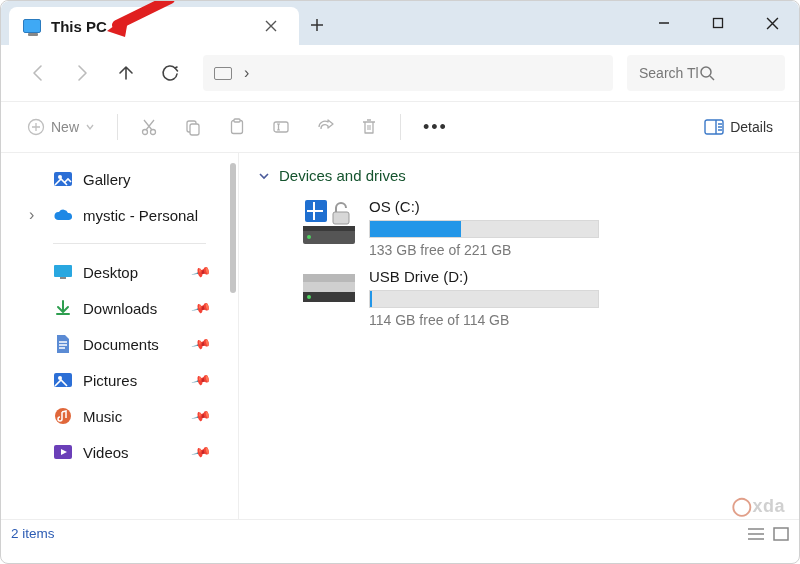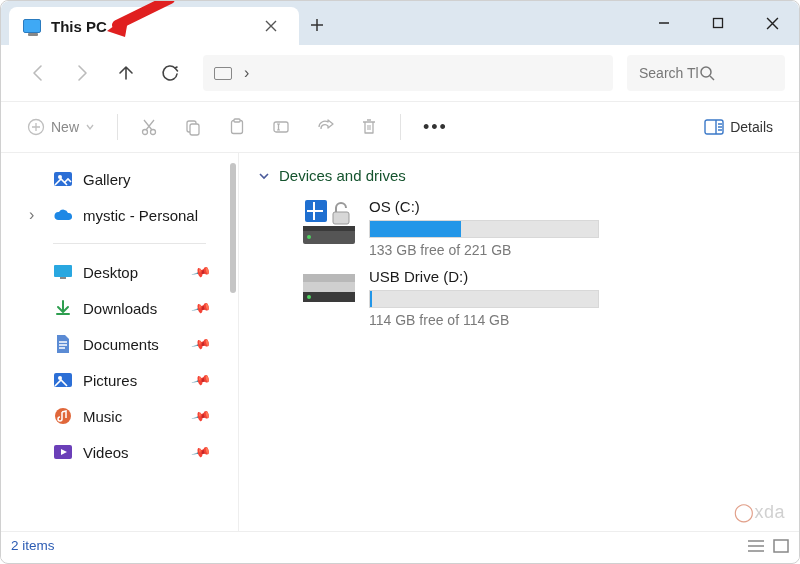--- a/index.html
+++ b/index.html
@@ -245,41 +245,41 @@
   }
   .drive-fill {
     position: absolute; left: 0; top: 0; bottom: 0;
     background: #2296e8;
   }
   .drive-info { color: #7a7a7a; font-size: 14px; }
 
   
   .statusbar {
     position: absolute;
-    bottom: 4px; left: 0; right: 0;
+    bottom: 16px; left: 0; right: 0;
     height: 28px;
     display: flex;
     align-items: center;
     padding: 0 10px;
     border-top: 1px solid #eee;
     font-size: 13.5px;
     color: #2b5bb3;
     background: #fff;
   }
   .statusbar .view-icons {
     margin-left: auto;
     display: flex; gap: 8px;
     color: #888;
   }
 
   .watermark {
     position: absolute;
-    bottom: 40px; right: 14px;
+    bottom: 46px; right: 14px;
     font-size: 18px;
-    font-weight: 400;
+    font-weight: 700;
     color: rgba(120,120,120,0.35);
     letter-spacing: 0.5px;
   }
   .watermark .o { color: rgba(200,80,40,0.55); }
 </style>
 </head>
 <body>
 
 <div class="titlebar">
   <div class="tab">

